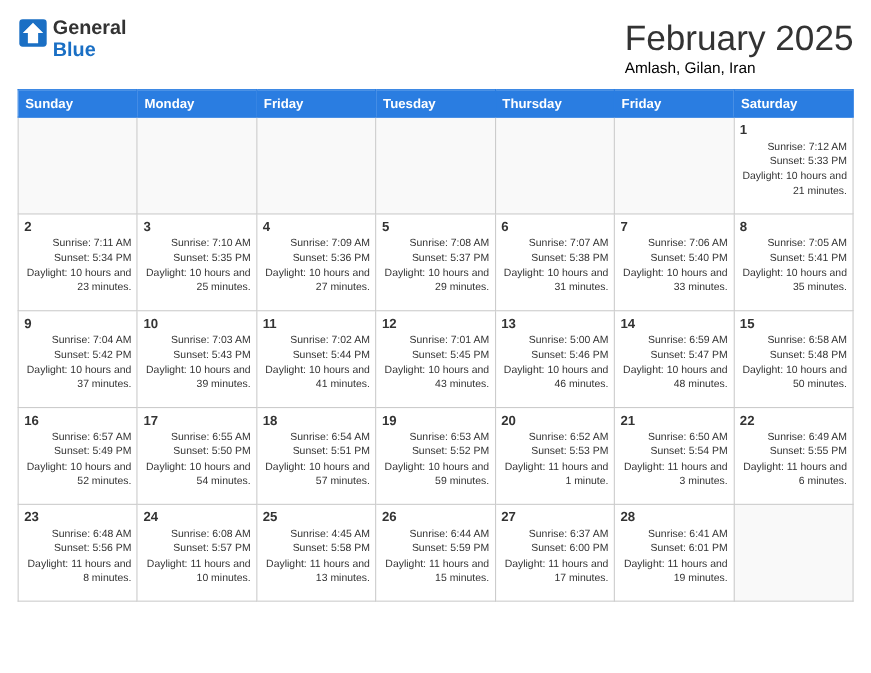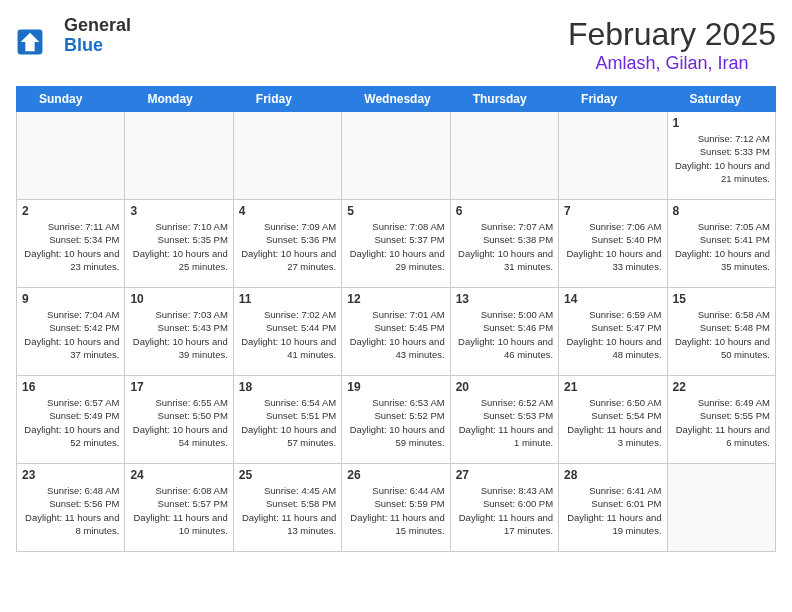--- a/index.html
+++ b/index.html
@@ -11,59 +11,59 @@
       padding: 16px;
     }
     .header {
       display: flex;
       justify-content: space-between;
       align-items: flex-start;
       margin-bottom: 12px;
     }
     .logo {
       display: flex;
-      align-items: flex-end;
-      gap: 20px;
+      align-items: flex-start;
+      gap: 4px;
     }
     .logo-text {
       font-size: 18px;
       font-weight: bold;
       color: #333;
       line-height: 1.1;
     }
     .logo-text span {
       color: #1a6fc4;
     }
     .logo-icon {
       width: 28px;
       height: 28px;
     }
     .title-block {
-      text-align: center;
+      text-align: left;
     }
     .month-title {
       font-size: 32px;
       font-weight: normal;
       color: #333;
     }
     .subtitle {
-      font-size: 18px;
-      color: #6d28d9;
+      font-size: 14px;
+      color: #000000;
     }
     table {
       width: 100%;
       border-collapse: collapse;
       table-layout: fixed;
     }
     th {
       background-color: #2a7de1;
       color: #fff;
       font-size: 12px;
       font-weight: bold;
-      padding: 5px 22px;
+      padding: 5px 6px;
       text-align: left;
       border: 1px solid #2a7de1;
       margin-top: 24px;
     }
     td {
       border: 1px solid #ccc;
       vertical-align: top;
       padding: 4px 5px;
       height: 88px;
       font-size: 10px;
@@ -105,21 +105,21 @@
     <div class="subtitle">Amlash, Gilan, Iran</div>
   </div>
 </div>
 
 <table>
   <thead>
     <tr>
     <th>Sunday</th>
         <th>Monday</th>
         <th>Friday</th>
-        <th>Wednesday</th>
+        <th>Tuesday</th>
         <th>Thursday</th>
         <th>Friday</th>
         <th>Saturday</th>
       </tr>
   </thead>
   <tbody id="calendar-body">
   <tr>
         <td class="empty"></td>
         <td class="empty"></td>
         <td class="empty"></td>
@@ -285,21 +285,21 @@
 Daylight: 11 hours and 13 minutes.</div>
         </td>
         <td>
           <span class="day-num">26</span>
           <div class="day-info">Sunrise: 6:44 AM
 Sunset: 5:59 PM
 Daylight: 11 hours and 15 minutes.</div>
         </td>
         <td>
           <span class="day-num">27</span>
-          <div class="day-info">Sunrise: 8:43 AM
+          <div class="day-info">Sunrise: 6:37 AM
 Sunset: 6:00 PM
 Daylight: 11 hours and 17 minutes.</div>
         </td>
         <td>
           <span class="day-num">28</span>
           <div class="day-info">Sunrise: 6:41 AM
 Sunset: 6:01 PM
 Daylight: 11 hours and 19 minutes.</div>
         </td>
         <td class="empty"></td>

